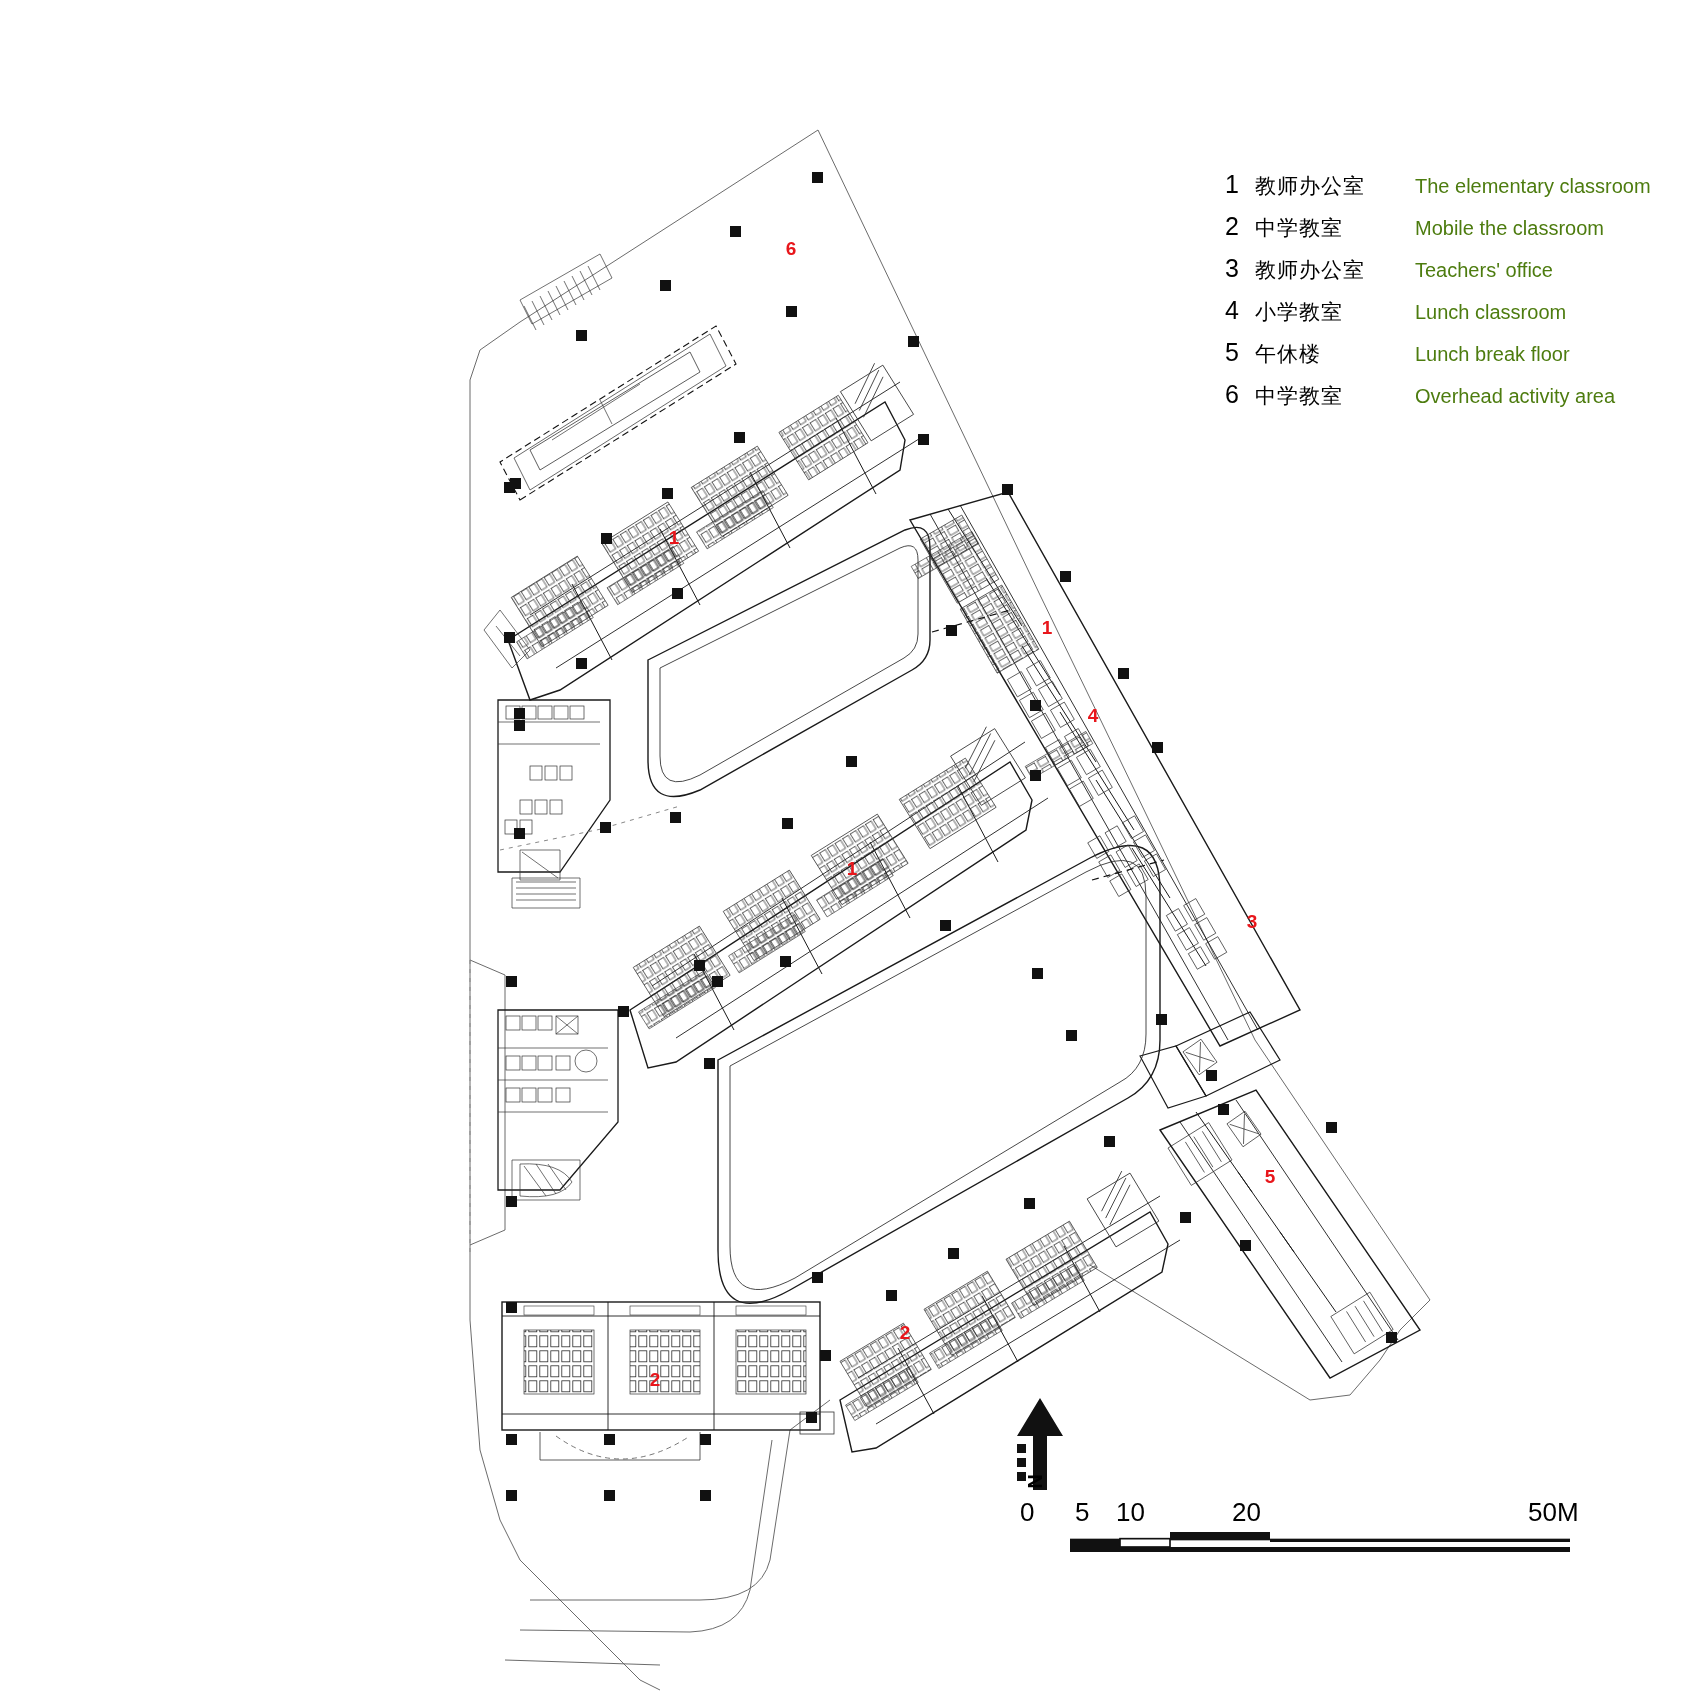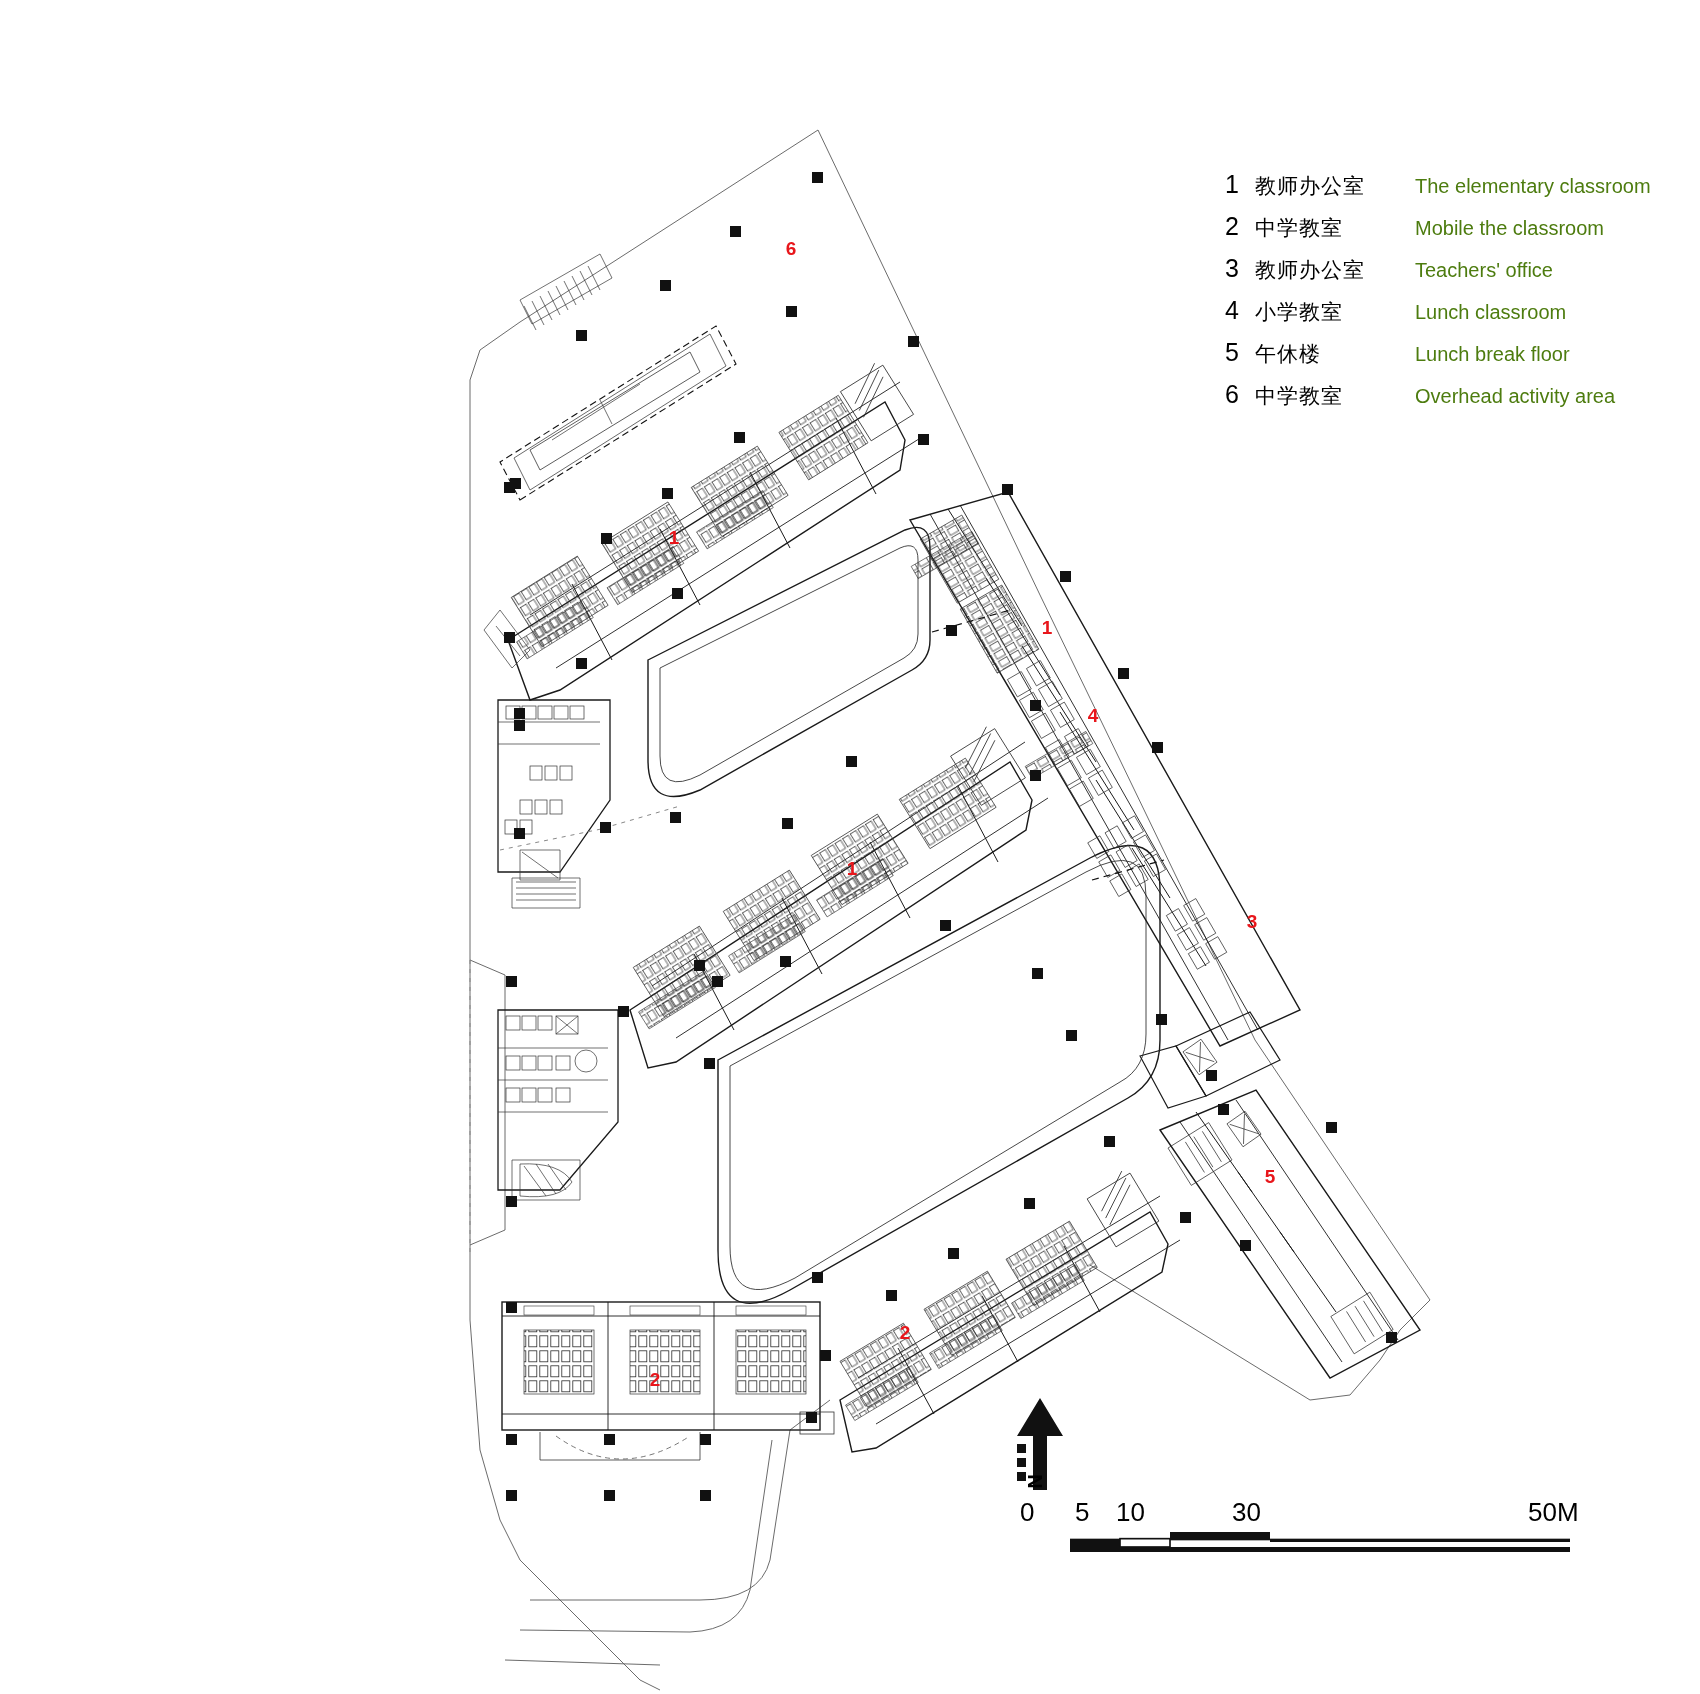--- a/index.html
+++ b/index.html
@@ -613,21 +613,21 @@
     <rect x="12" y="74" width="9" height="9" fill="#111"></rect>
   </svg>
   <div class="n-letter">N</div>
 </div>
 
 <div id="scalebar">
   <div id="scale-labels">
     <span style="left:0px;">0</span>
     <span style="left:55px;">5</span>
     <span style="left:96px;">10</span>
-    <span style="left:212px;">30</span>
+    <span style="left:212px;">20</span>
     <span style="left:508px;">50M</span>
   </div>
   <svg id="scale-bar-graphic" width="600" height="24" viewBox="0 0 600 24">
     <rect x="0" y="8" width="60" height="10" fill="#111"></rect>
     <rect x="60" y="8" width="60" height="10" fill="#fff" stroke="#111" stroke-width="2"></rect>
     <rect x="120" y="0" width="120" height="10" fill="#111"></rect>
     <rect x="0" y="18" width="600" height="6" fill="#111"></rect>
     <rect x="240" y="8" width="360" height="4" fill="#111"></rect>
   </svg>
 </div>

